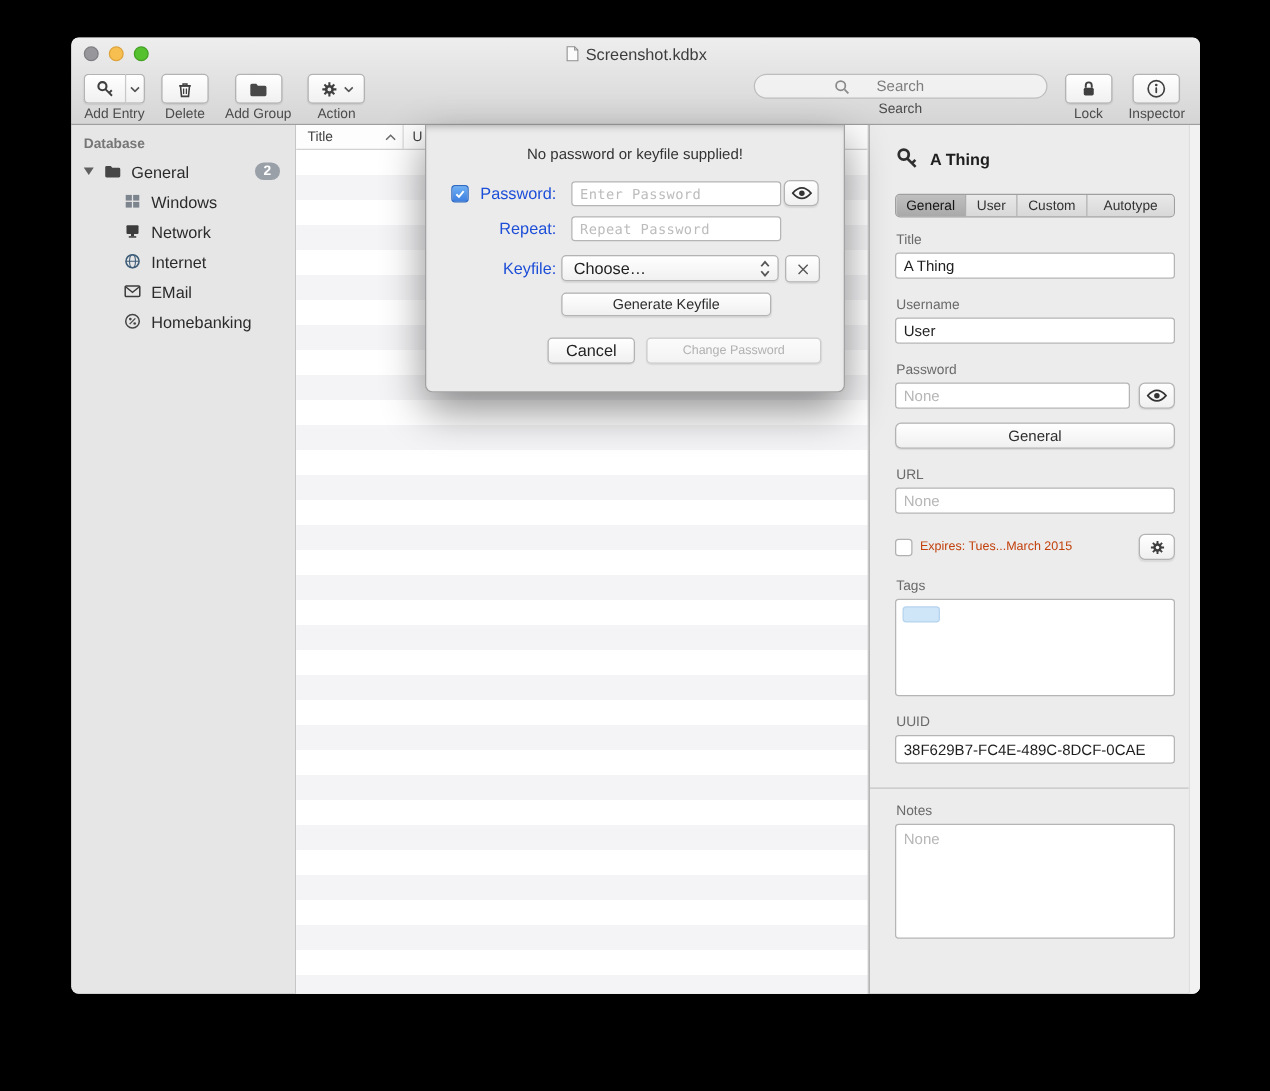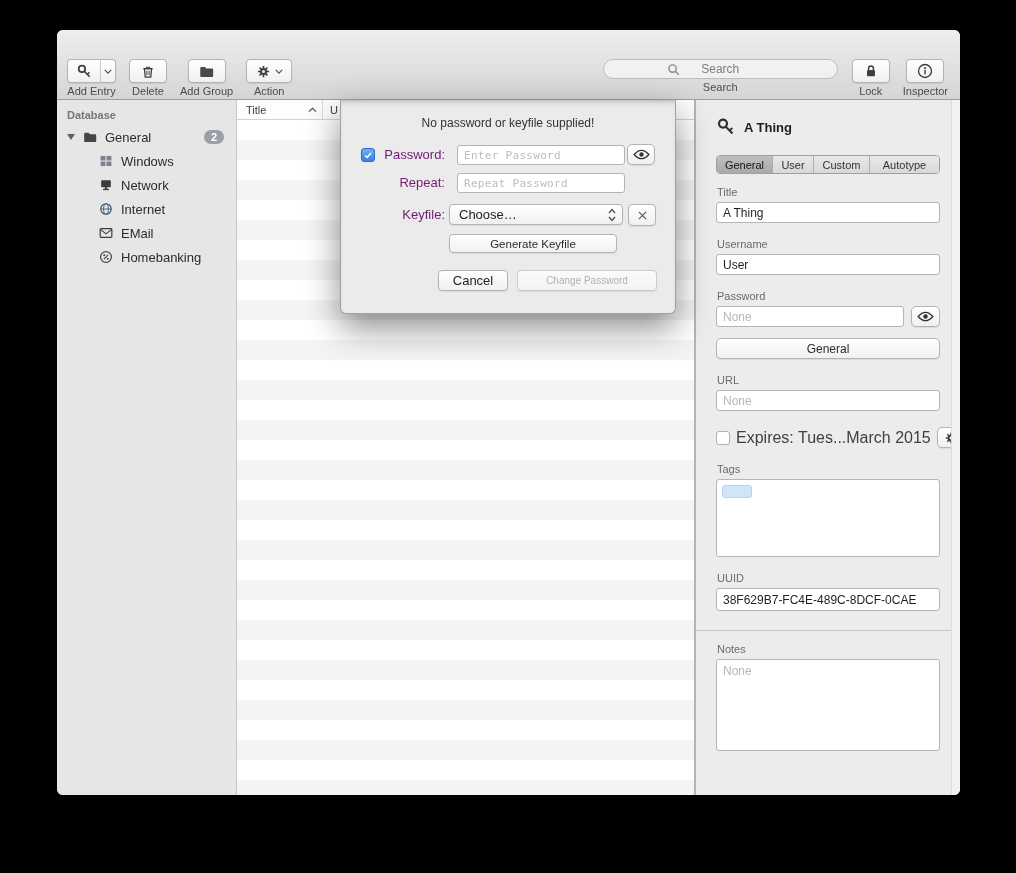--- a/index.html
+++ b/index.html
@@ -99,21 +99,21 @@
   .sqbtn { width:29px; height:21px; border-radius:5px; flex:none; }
 
   .genbtn { margin-top:11px; width:100%; height:21px; border-radius:5px; font-size:12px; color:#2d2d2d; }
 
   .exprow { display:flex; align-items:center; margin-top:16px; gap:6px; }
   .checkbox { width:14px; height:14px; border:1px solid #b0b0b0; border-radius:3px; background:#fff;
     display:flex; align-items:center; justify-content:center; flex:none; }
   .checkbox svg { visibility:hidden; }
   .checkbox.on { background:linear-gradient(#6fb1f5,#3d7fe0); border-color:#2f6ac4; }
   .checkbox.on svg { visibility:visible; }
-  .explabel { font-size:16px; color:#404040; white-space:nowrap; }
+  .explabel { font-size:10px; color:#c2410c; white-space:nowrap; }
   .exprow .sqbtn { margin-left:auto; }
 
   .tagsbox { margin-top:4px; width:100%; height:78px; border:1px solid #b5b5b5; border-radius:3px; background:#fff; padding:5px; }
   .tagtoken { width:30px; height:13px; background:#cfe5f8; border:1px solid #b5d3ee; border-radius:3px; }
 
   .uuidinput { font-size:12px; height:23px; letter-spacing:0; }
 
   .insp-divider { margin:19px -20px 0 -20px; border-top:1px solid #c4c4c4; }
 
   .notesbox { margin-top:4px; width:100%; height:92px; border:1px solid #b5b5b5; border-radius:3px;
@@ -123,21 +123,21 @@
 
   .insp-scrollbar { position:absolute; top:0; right:0; width:9px; bottom:0; background:#f2f2f2; border-left:1px solid #dddddd; }
 
   
   .sheet { position:absolute; left:283px; top:70px; width:336px; height:214px; z-index:50;
     background:#ebebeb; border:1px solid #a2a2a2; border-top:none; border-radius:0 0 6px 6px;
     box-shadow:0 14px 34px rgba(0,0,0,.45), inset 0 5px 7px -5px rgba(0,0,0,.35); }
   .s-msg { position:absolute; top:16px; width:100%; text-align:center; font-size:12px; color:#333; }
   .s-row { position:absolute; left:0; width:100%; height:22px; }
   .row-pass { top:44px; } .row-rep { top:72px; } .row-key { top:104px; }
-  .s-lbl { position:absolute; left:40px; width:64px; text-align:right; font-size:13px; color:#701a75; line-height:22px; }
+  .s-lbl { position:absolute; left:40px; width:64px; text-align:right; font-size:13px; color:#1d4ed8; line-height:22px; }
   .s-cb { position:absolute; left:20px; top:4px; }
   .s-field { position:absolute; left:116px; top:1px; width:168px; height:20px; border:1px solid #b5b5b5;
     border-radius:3px; background:#fff; outline:none; padding:0 6px;
     font-family:"DejaVu Sans Mono",monospace; font-size:11px; color:#222; }
   .s-field::placeholder { color:#bcbcbc; letter-spacing:.3px; }
   .s-eye { position:absolute; left:286px; top:0; width:28px; height:21px; border-radius:5px; }
   .s-pop { position:absolute; left:108px; top:0; width:174px; height:21px; border-radius:4px;
     justify-content:flex-start; padding-left:9px; font-size:13px; color:#222; position:absolute; }
   .s-pop .stepper { position:absolute; right:6px; top:3px; }
   .s-x { position:absolute; left:287px; top:0; width:28px; height:22px; border-radius:4px; }
@@ -147,20 +147,36 @@
   .s-change { position:absolute; left:176px; top:170px; width:140px; height:21px; border-radius:4px; font-size:10px;
     color:#b1b1b1; background:linear-gradient(#fbfbfb,#f3f3f3); border-color:#cbcbcb; }
 </style>
 </head>
 <body>
 
 <div class="stage">
   <div class="window">
 
     <div class="chrome">
+      <div class="titlebar">
+        <div class="lights">
+          <div class="light close"></div>
+          <div class="light min"></div>
+          <div class="light zoom"></div>
+        </div>
+        <div class="titlewrap">
+          <span style="display:flex">
+            <svg width="12" height="14" viewBox="0 0 14 16">
+                <path d="M2 1.5 h7 l3 3 V14.5 h-10 z" fill="#fbfbfb" stroke="#8f8f8f"></path>
+                <path d="M9 1.5 V4.5 h3" fill="none" stroke="#8f8f8f"></path>
+              </svg>
+          </span>
+          <span>Screenshot.kdbx</span>
+        </div>
+      </div>
 
       <div class="toolbar">
         <div class="titem">
           <div class="split">
             <div class="bez mainpart">
               <svg width="17" height="17" viewBox="0 0 20 20">
                   <circle cx="7" cy="7" r="3.8" fill="none" stroke="#3f3f3f" stroke-width="2"></circle>
                   <path d="M10 10 L16 16 M13.3 13.3 L15.8 10.8" stroke="#3f3f3f" stroke-width="1.8" fill="none"></path>
                 </svg>
             </div>

